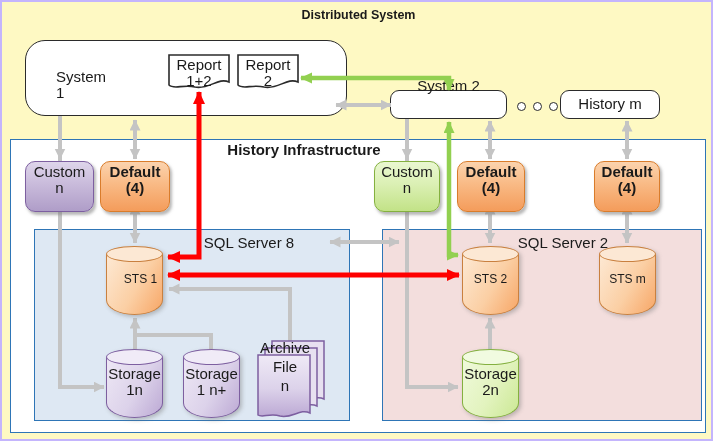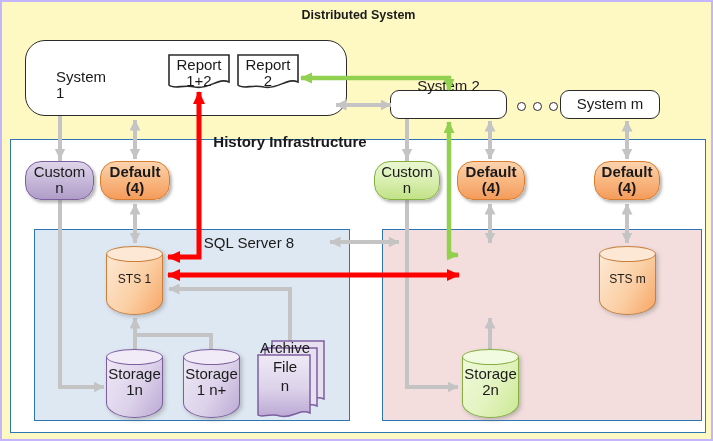--- a/index.html
+++ b/index.html
@@ -18,21 +18,21 @@
   .sql2{left:380px;width:320px;background:#F3DEDD;}
 
   
   .sysbox{position:absolute;background:#fff;border:1.6px solid #2b2b2b;box-sizing:border-box;}
   .sys1{left:23px;top:38px;width:322px;height:76px;border-radius:20px;}
   .sys-sm{top:88px;height:29px;border-radius:9px;}
   .dot{position:absolute;width:9px;height:9px;border:1.6px solid #2b2b2b;border-radius:50%;
        background:#fff;box-sizing:border-box;}
 
   
-  .node{position:absolute;top:159px;height:39px;border-radius:16px;border:1.5px solid;
+  .node{position:absolute;top:159px;height:51px;border-radius:10px;border:1.5px solid;
         box-sizing:border-box;box-shadow:2px 2.5px 3px rgba(125,125,125,.55);}
   .node .lbl{left:0;top:2px;width:100%;}
   .node.purple{background:linear-gradient(180deg,#DED5EA 0%,#C9BBDB 45%,#AF9DC8 100%);border-color:#7D5FA0;}
   .node.orange{background:linear-gradient(180deg,#FBD3AE 0%,#F9BA85 45%,#F49C5B 100%);border-color:#D97C2B;font-weight:bold;}
   .node.green {background:linear-gradient(180deg,#E9F7D1 0%,#DBF0B4 45%,#C2E287 100%);border-color:#84B03F;}
 
   
   .cyl{position:absolute;width:57px;height:69px;filter:drop-shadow(2px 2px 2px rgba(120,120,120,.45));}
   .cyl .cbody{position:absolute;left:0;right:0;top:8px;bottom:0;border:1.5px solid;border-top:none;
               box-sizing:border-box;border-radius:0 0 50% 50% / 0 0 15px 15px;}
@@ -49,25 +49,26 @@
   svg{position:absolute;overflow:visible;}
 </style>
 </head>
 <body>
 
 <div class="canvas">
 
   <div class="lbl bold" style="left:0;top:6px;width:713px;font-size:12.5px;">Distributed System</div>
 
   <div class="hist-box"></div>
-  <div class="lbl bold" style="left:200px;top:132px;width:176px;">History Infrastructure</div>
+  <div class="lbl bold" style="left:200px;top:140px;width:176px;padding-left:14px;">History Infrastructure</div>
 
   <div class="region sql1"></div>
   <div class="region sql2"></div>
   <div class="lbl" style="left:187px;top:233px;width:120px;">SQL Server 8</div>
+  <div class="lbl" style="left:501px;top:233px;width:120px;">SQL Server 2</div>
 
   <div class="sysbox sys1"></div>
   <div class="lbl" style="left:36px;top:67px;width:60px;text-align:left;margin-left:18px;">System 1</div>
 
   <svg style="left:166px;top:52px;" width="62" height="42" viewBox="0 0 62 42">
     <path d="M1,1 H61 V28 C50,23 41,36 27,33 C15,30 6,36 1,31 Z" fill="#fff" stroke="#2b2b2b" stroke-width="1.6"></path>
   </svg>
   <div class="lbl" style="left:166px;top:55px;width:62px;">Report
 1+2</div>
 
@@ -78,21 +79,21 @@
 2</div>
 
   <div class="sysbox sys-sm" style="left:388px;width:117px;"></div>
   <div class="lbl" style="left:388px;top:76px;width:117px;">System 2</div>
 
   <div class="dot" style="left:515px;top:100px;"></div>
   <div class="dot" style="left:531px;top:100px;"></div>
   <div class="dot" style="left:547px;top:100px;"></div>
 
   <div class="sysbox sys-sm" style="left:558px;width:100px;"></div>
-  <div class="lbl" style="left:558px;top:94px;width:100px;">System m</div>
+  <div class="lbl" style="left:558px;top:94px;width:100px;">History m</div>
 
   <svg style="left:0;top:0;" width="713" height="441" viewBox="0 0 713 441">
     <defs>
       <marker id="mg" markerUnits="userSpaceOnUse" markerWidth="12" markerHeight="12" refX="10.5" refY="5.5" orient="auto-start-reverse">
         <path d="M0,0 L11,5.5 L0,11 Z" fill="#C4C4C4"></path>
       </marker>
       <marker id="mr" markerUnits="userSpaceOnUse" markerWidth="14" markerHeight="13" refX="12" refY="6" orient="auto-start-reverse">
         <path d="M0,0 L13,6 L0,12 Z" fill="#FF0000"></path>
       </marker>
       <marker id="mgr" markerUnits="userSpaceOnUse" markerWidth="13" markerHeight="12" refX="11" refY="5.5" orient="auto-start-reverse">
@@ -144,21 +145,26 @@
 (4)</div>
   </div>
   <div class="node orange" style="left:592px;width:66px;">
     <div class="lbl">Default
 (4)</div>
   </div>
 
   <div class="cyl corange" style="left:104px;top:244px;">
     <div class="cbody"></div>
       <div class="ctop"></div>
-    <div class="lbl" style="top:26px;font-size:12px;">STS 1</div>
+    <div class="lbl" style="top:26px;font-size:12px;margin-left:6px;">STS 1</div>
+  </div>
+  <div class="cyl corange" style="left:460px;top:244px;">
+    <div class="cbody"></div>
+      <div class="ctop"></div>
+    <div class="lbl" style="top:26px;font-size:12px;">STS 2</div>
   </div>
   <div class="cyl corange" style="left:597px;top:244px;border-radius:15px;">
     <div class="cbody"></div>
       <div class="ctop"></div>
     <div class="lbl" style="top:26px;font-size:12px;">STS m</div>
   </div>
   <div class="cyl cpurple" style="left:104px;top:347px;">
     <div class="cbody"></div>
       <div class="ctop"></div>
     <div class="lbl" style="top:17px;">Storage

